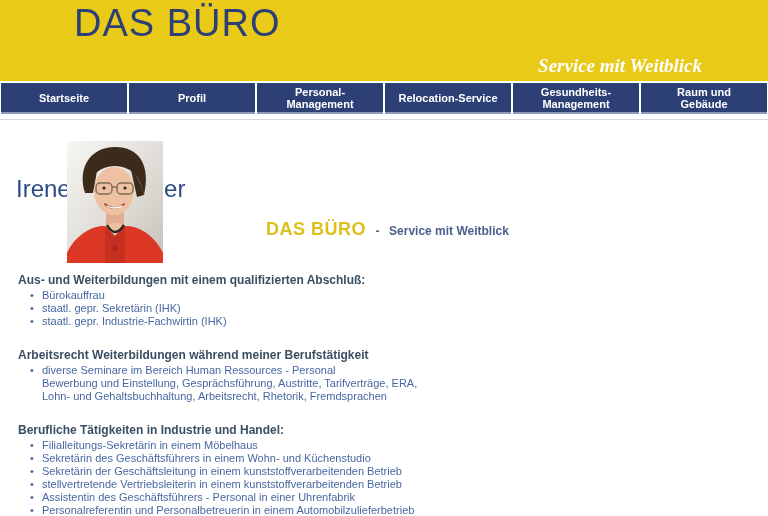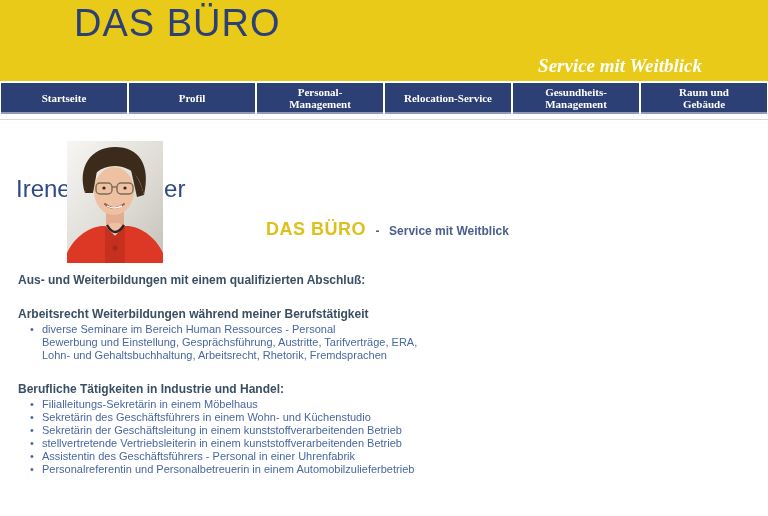--- a/index.html
+++ b/index.html
@@ -17,21 +17,21 @@
     position:absolute;right:66px;bottom:4px;margin:0;
     font-family:"Liberation Serif", serif;font-style:italic;font-weight:bold;
     font-size:19px;color:#ffffff;
   }
   
   .nav{display:flex;gap:2px;padding:2px 1px 0 1px;background:#ffffff;}
   .nav-btn{
     flex:1 1 0;height:29px;background:#2d4076;color:#ffffff;
     display:flex;flex-direction:column;justify-content:center;align-items:center;
     font-size:11px;font-weight:bold;line-height:12px;text-align:center;
-    border-bottom:2px solid #8f99b8;cursor:pointer;box-sizing:content-box;font-family:Liberation Serif, serif;
+    border-bottom:2px solid #8f99b8;cursor:pointer;box-sizing:content-box;
   }
   .thin-rule{border:none;border-top:1px solid #d9d9d9;margin:5px 0 0 0;}
   
   .profile{position:relative;height:137px;}
   .photo{position:absolute;left:67px;top:5px;width:96px;height:122px;display:block;}
   .name{margin:16px;padding-top:39px;font-size:24px;font-weight:400;color:#2d4a85;}
   .subtitle{margin-top:12px;text-align:center;padding-left:7px;}
   .subtitle-brand{color:#ddc01c;font-size:18px;font-weight:bold;letter-spacing:.5px;}
   .subtitle-sep{color:#4a5f8c;font-size:12px;font-weight:bold;margin:0 5px;}
   .subtitle-tag{color:#4a5f8c;font-size:12px;font-weight:bold;}
@@ -127,20 +127,25 @@
     <span class="subtitle-brand">DAS BÜRO</span>
     <span class="subtitle-sep">-</span>
     <span class="subtitle-tag">Service mit Weitblick</span>
   </div>
 </div>
 
 <div class="sections">
 
   <div class="section">
     <h2>Aus- und Weiterbildungen mit einem qualifizierten Abschluß:</h2>
+    <ul>
+      <li>Bürokauffrau</li>
+      <li>staatl. gepr. Sekretärin (IHK)</li>
+      <li>staatl. gepr. Industrie-Fachwirtin (IHK)</li>
+    </ul>
   </div>
 
   <div class="section">
     <h2>Arbeitsrecht Weiterbildungen während meiner Berufstätigkeit</h2>
     <ul>
       <li>diverse Seminare im Bereich Human Ressources - Personal
 Bewerbung und Einstellung, Gesprächsführung, Austritte, Tarifverträge, ERA,
 Lohn- und Gehaltsbuchhaltung, Arbeitsrecht, Rhetorik, Fremdsprachen</li>
     </ul>
   </div>

